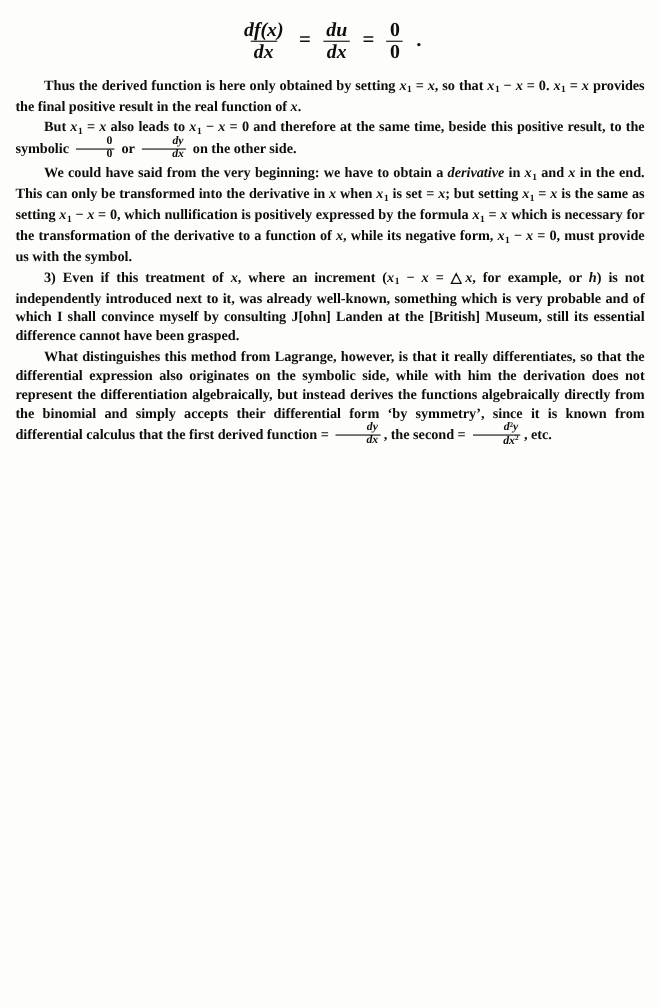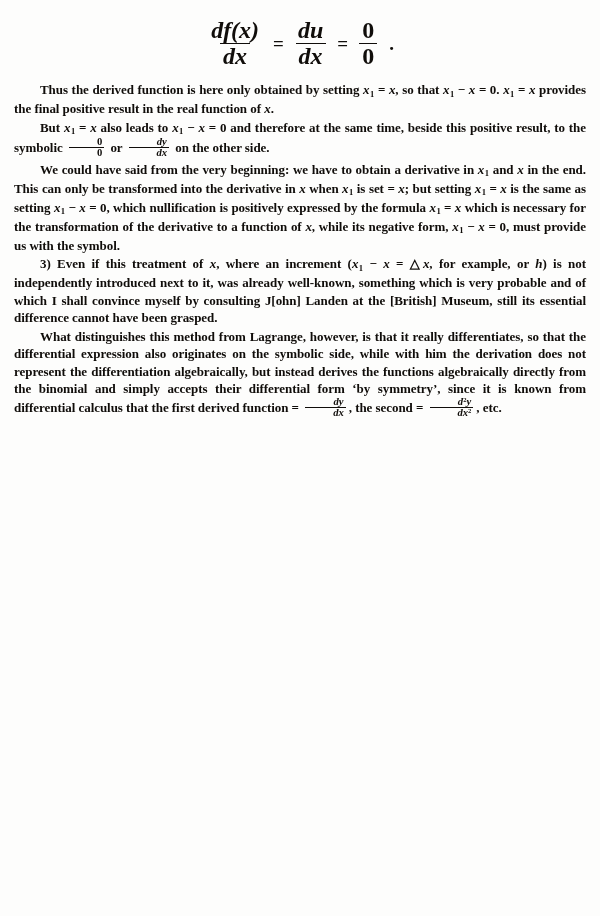--- a/index.html
+++ b/index.html
@@ -69,23 +69,23 @@
     padding: 0 3px 0px 3px;
     font-size: 0.92em;
     white-space: nowrap;
   }
   .frac .den {
     padding: 0px 3px 0 3px;
     border-top: 1.4px solid #100d0a;
     font-size: 0.92em;
     white-space: nowrap;
   }
-  .eq-big .frac { font-size: 24px; justify-content: space-between; }
+  .eq-big .frac { font-size: 18px; justify-content: space-between; }
   .eq-big .frac .num, .eq-big .frac .den { font-size: 1em; }
-  .it { }
+  .it { font-style: italic; }
   .bi { font-style: italic; font-weight: 700; }
   .var { font-style: italic; font-weight: 700; }
   sub {
     font-size: 0.66em;
     font-style: normal;
     font-weight: 600;
     vertical-align: -0.28em;
     margin-left: 0.5px;
   }
   sup {

